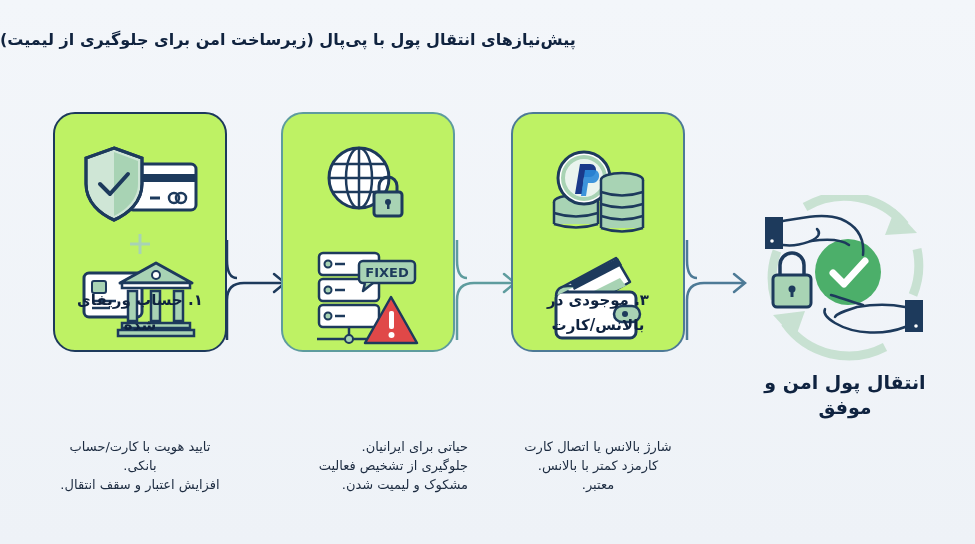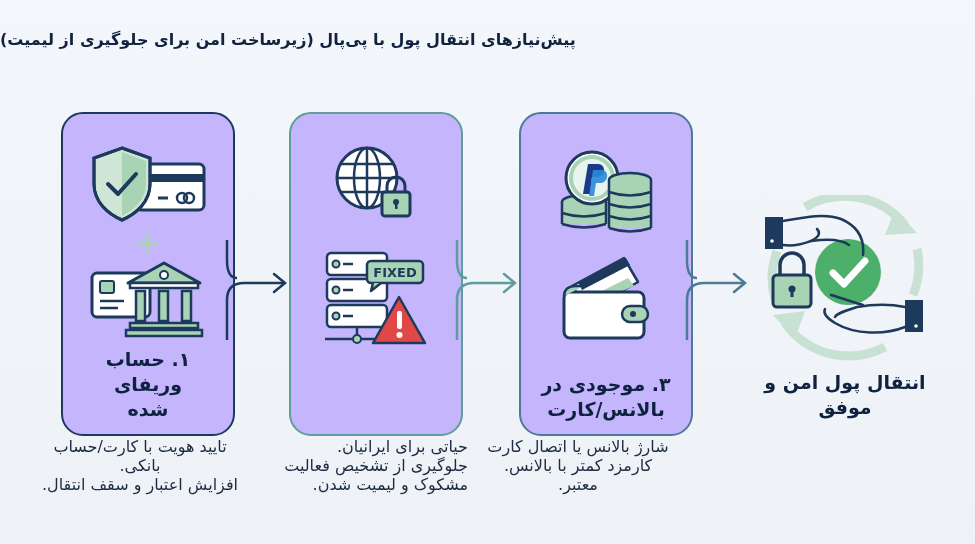--- a/index.html
+++ b/index.html
@@ -10,38 +10,37 @@
     color:#0f2340;
     position:relative;
   }
   .title {
     position:absolute; left:0; right:0; top:30px;
     text-align:left; direction:rtl;
     font-size:16px; font-weight:bold; color:#10233f;
     letter-spacing:0;
   }
   .box {
-    position:absolute; top:112px; width:174px; height:324px;
+    position:absolute; top:112px; width:174px; height:240px;
     border:2.5px solid; border-radius:22px; box-sizing:border-box;
-    background:#c4b5fd;
-    margin-left:8px;
+    background:#bef264;
   }
   .box1 { left:53px; border-color:#1d3a5c; }
   .box2 { left:281px; border-color:#5e9c9e; }
   .box3 { left:511px; border-color:#4d7a96; }
   .icon-slot { position:absolute; left:0; right:0; display:flex; justify-content:center; }
   .step-label {
     position:absolute; left:6px; right:6px; bottom:12px;
     text-align:center; direction:rtl;
-    font-size:19px; font-weight:bold; color:#0f2340; line-height:25px;
+    font-size:15px; font-weight:bold; color:#0f2340; line-height:25px;
   }
   .desc {
     position:absolute; top:437px; width:200px;
     text-align:center; direction:rtl;
-    font-size:16px; line-height:19px; color:#1c2b40;
+    font-size:13px; line-height:19px; color:#1c2b40;
   }
   .connector { position:absolute; top:240px; width:80px; height:100px; }
   .final {
     position:absolute; left:745px; top:195px; width:200px; height:240px;
   }
   .final-label {
     position:absolute; left:740px; width:210px; top:370px;
     text-align:center; direction:rtl;
     font-size:19px; font-weight:bold; line-height:25px; color:#0f2340;
   }
@@ -236,17 +235,17 @@
 <div class="desc" style="left:40px;">
   <div>تایید هویت با کارت/حساب</div>
   <div>بانکی.</div>
   <div>افزایش اعتبار و سقف انتقال.</div>
 </div>
 <div class="desc" style="left:268px;text-align:right;">
   <div>حیاتی برای ایرانیان.</div>
   <div>جلوگیری از تشخیص فعالیت</div>
   <div>مشکوک و لیمیت شدن.</div>
 </div>
-<div class="desc" style="left:478px;">
+<div class="desc" style="left:498px;">
   <div>شارژ بالانس یا اتصال کارت</div>
   <div>کارمزد کمتر با بالانس.</div>
   <div>معتبر.</div>
 </div>
 
 </body></html>

